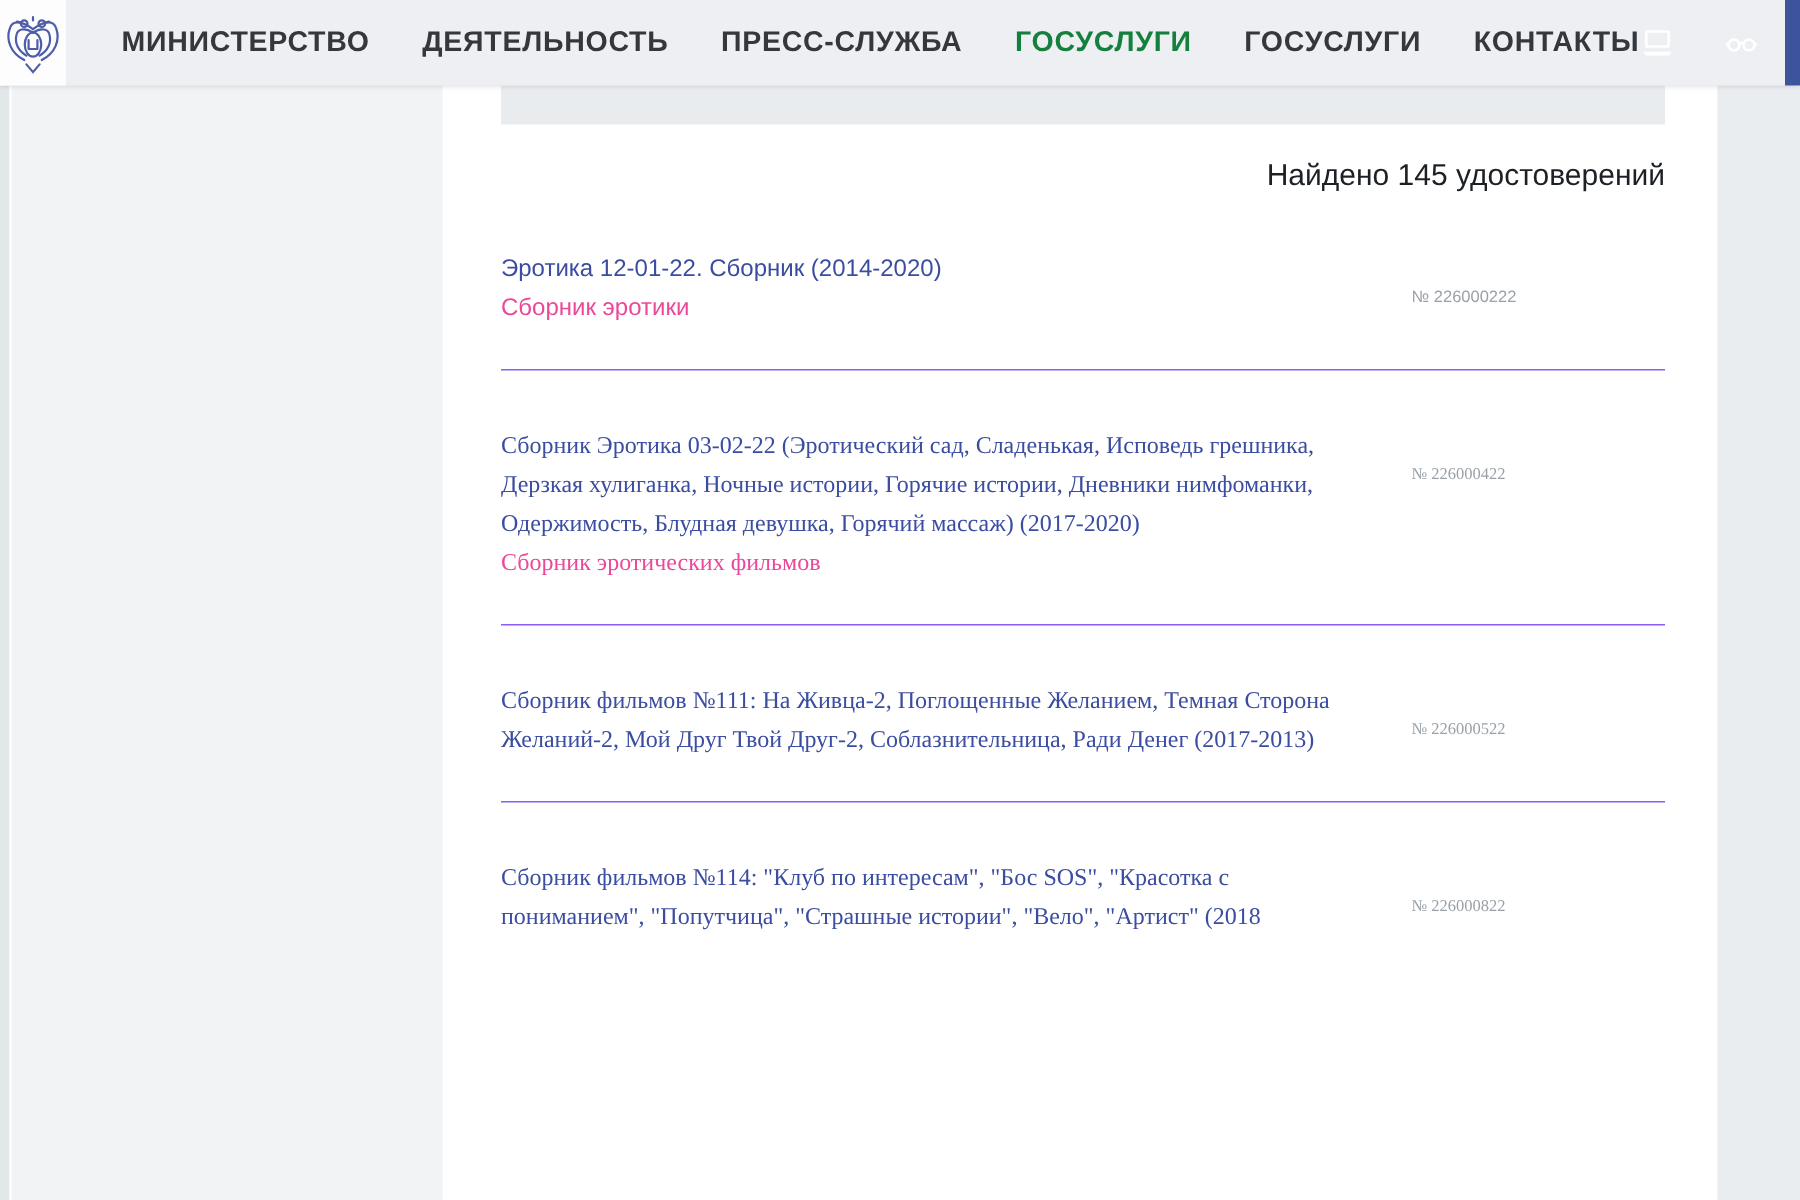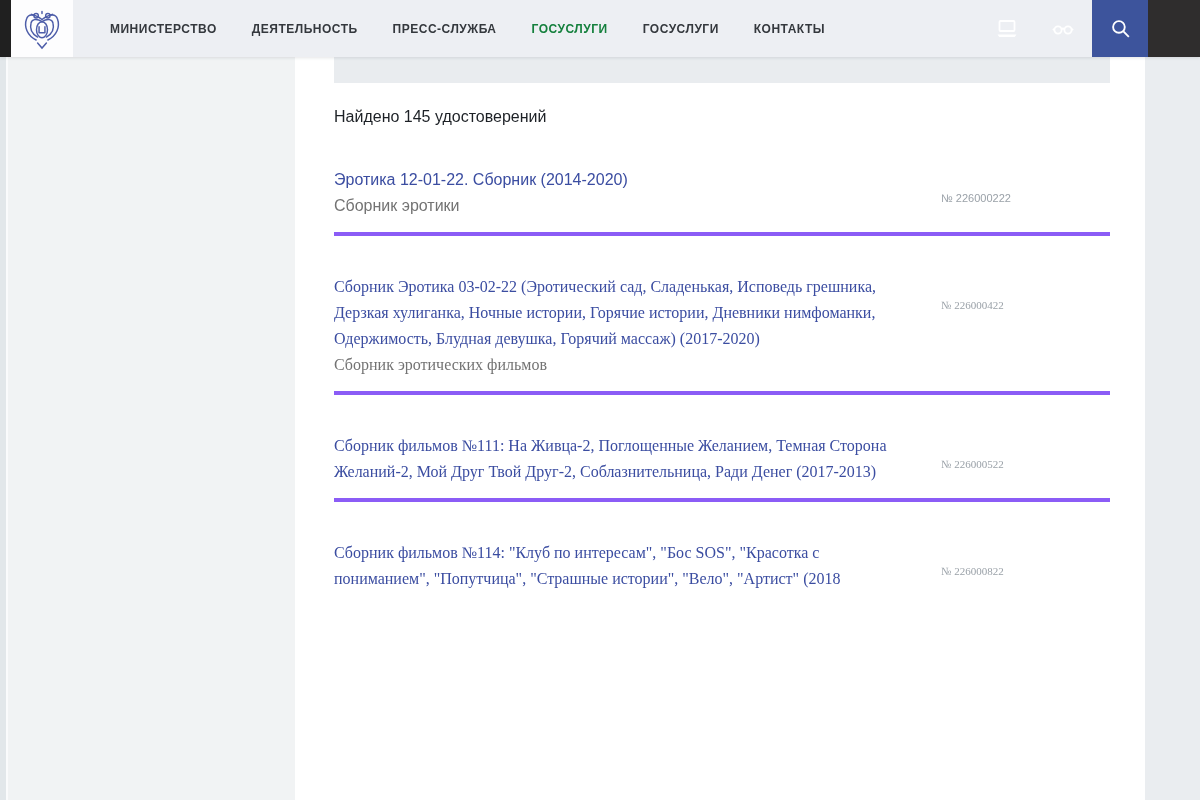--- a/index.html
+++ b/index.html
@@ -7,47 +7,47 @@
               font-family:"Liberation Sans","DejaVu Sans",sans-serif; }
   a { text-decoration:none; }
 
   
   .hdr { position:relative; display:flex; align-items:stretch; height:57px;
          background:#edeff3; box-shadow:0 1px 3px rgba(40,50,60,.12); z-index:5; }
   .hdr-bar { width:11px; background:#202020; }
   .hdr-logo { width:62px; background:#fdfdfe; display:flex; align-items:center; justify-content:center; }
   .hdr-logo svg { width:44px; height:46px; }
   .nav { display:flex; align-items:center; gap:35px; padding-left:37px; }
-  .nav-item { font-size:12px; font-weight:bold; letter-spacing:.5px; color:#34383d; cursor:pointer; white-space:nowrap; }
+  .nav-item { font-size:19px; font-weight:bold; letter-spacing:.5px; color:#34383d; cursor:pointer; white-space:nowrap; }
   .nav-item.active { color:#15803d; }
   .hdr-right { margin-left:auto; display:flex; align-items:center; }
   .icon-btn { width:24px; height:24px; display:flex; align-items:center; justify-content:center; cursor:pointer; }
   .icon-btn.laptop { margin-right:32px; }
   .icon-btn.glasses { margin-right:17px; }
   .search-btn { width:56px; height:57px; background:#3d549c; border:none; display:flex;
                 align-items:center; justify-content:center; cursor:pointer; }
   .hdr-dark { width:52px; height:57px; background:#2f2d2d; }
 
   
   .page { display:flex; height:743px; }
   .scroll-strip { width:8px; background:#e2e7ea; border-right:2px solid #fafbfc; }
   .left-area { width:287px; background:#f1f3f4; }
   .panel { width:850px; background:#ffffff; padding:0 35px 0 39px; }
   .right-area { flex:1; background:#eaedf0; }
 
   .partial-bar { height:26px; background:#e9ecef; }
-  .count { margin-top:21px; font-size:16px; line-height:26px; color:#1d2126; }
+  .count { margin-top:21px; font-size:20px; line-height:26px; color:#1d2126;text-align:right; }
   .results { margin-top:37px; }
 
-  .item { display:flex; padding-bottom:13px; border-bottom:4px solid #8b5cf6; }
+  .item { display:flex; padding-bottom:27px; border-bottom:1px solid #8b5cf6; }
   .item + .item { padding-top:38px;font-family:Liberation Serif, serif; }
   .item:last-child { border-bottom:none; padding-bottom:0; }
   .item-main { width:570px; font-size:16px; line-height:26px; }
   .item-title { color:#3b4da1; display:block; }
-  .item-subtitle { color:#737373; }
+  .item-subtitle { color:#ec4899; }
   .item-num { margin-left:auto; width:169px; padding-top:25px; font-size:11px; color:#9aa1a8; white-space:nowrap; }
 </style>
 </head>
 <body>
 
 <header class="hdr">
   <div class="hdr-bar"></div>
   <a class="hdr-logo" href="#">
     <svg viewBox="0 0 60 60">
       <g stroke="#4d5da9" fill="none" stroke-width="2" stroke-linecap="round">

